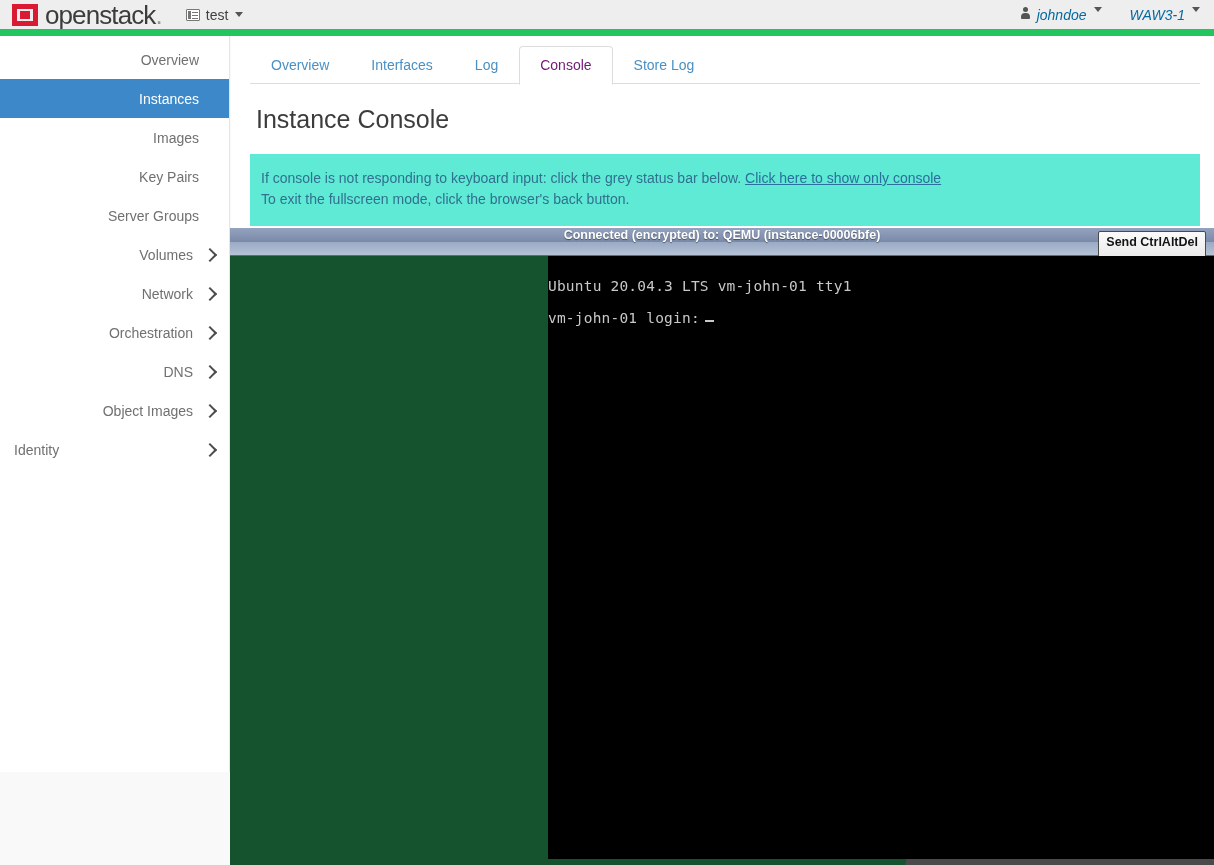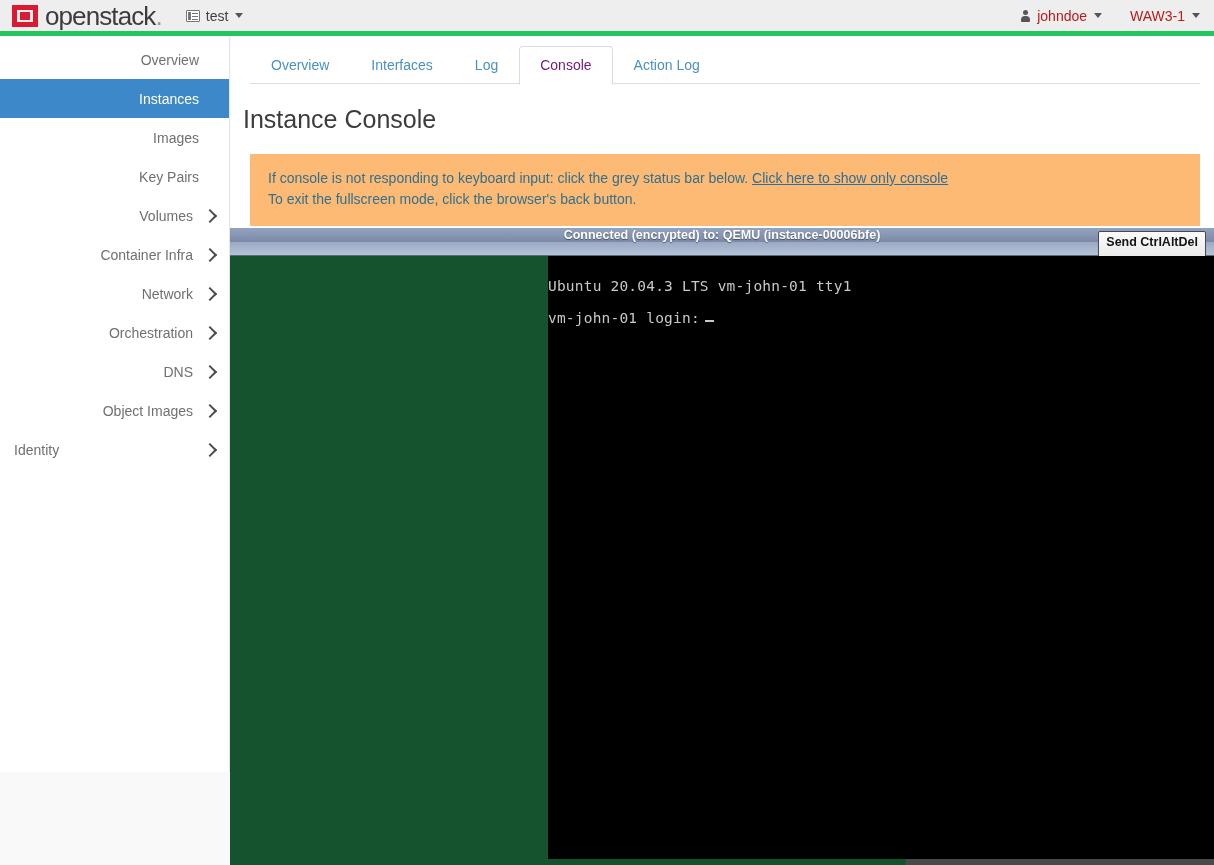--- a/index.html
+++ b/index.html
@@ -11,21 +11,21 @@
     background: #f9f9f9;
     font-family: "Liberation Sans", sans-serif;
     -webkit-font-smoothing: antialiased;
   }
 
   
   .navbar {
     position: absolute; top: 0; left: 0;
     width: 1214px; height: 36px;
     background: #eeeeee;
-    border-bottom: 5px solid #22c55e;
+    border-bottom: 7px solid #22c55e;
     display: flex; align-items: center;
   }
   .brand {
     display: flex; align-items: center;
     margin-left: 12px;
     height: 36px;
   }
   .brand-mark {
     width: 26px; height: 22px;
     position: relative;
@@ -81,23 +81,24 @@
     border-left: 4px solid transparent;
     border-right: 4px solid transparent;
     border-top: 5px solid #555;
     margin-left: 7px;
   }
   .nav-right {
     margin-left: auto; display: flex; align-items: center;
     margin-right: 14px;
   }
   .nav-right > div {
-    display: flex; align-items: center;
-    color: #b91c1c; font-size: 14px; cursor: pointer;
+    display: flex; 
+    color: #0369a1; font-size: 14px; cursor: pointer;
     margin-left: 28px;
+    font-style: italic;
   }
   .user-icon {
     width: 9px; height: 12px;
     margin-right: 7px;
     position: relative;
   }
   .user-icon::before {
     content: ""; position: absolute; left: 2px; top: 0;
     width: 5px; height: 5px; border-radius: 50%; background: #555;
   }
@@ -178,29 +179,29 @@
   .tab.active {
     color: #701a75;
     background: #ffffff;
     border-color: #dddddd;
     border-bottom-color: #ffffff;
   }
 
   .page-title {
     font-size: 25px; color: #3c3c3c;
     font-weight: 400;
-    margin: 20px 0 0 12px;
+    margin: 20px 0 0 25px;
     line-height: 30px;
   }
 
   .alert {
     margin: 20px 14px 8px 19px;
-    background: #fdba74;
+    background: #5eead4;
     color: #31708f;
-    padding: 14px 16px 16px 18px;
+    padding: 14px 16px 16px 11px;
     font-size: 14px;
     line-height: 21px;
   }
   .alert a {
     color: #2b6f9c;
     text-decoration: underline;
     cursor: pointer;
   }
 
   
@@ -321,26 +322,25 @@
       </div>
       <div class="nav-item active indent-1">
         <span class="label">Instances</span>
       </div>
       <div class="nav-item indent-1">
         <span class="label">Images</span>
       </div>
       <div class="nav-item indent-1">
         <span class="label">Key Pairs</span>
       </div>
+      <div class="nav-item indent-1">
+        <span class="label">Server Groups</span>
+      </div>
       <div class="nav-item">
         <span class="label">Volumes</span>
-        <span class="chev"></span>
-      </div>
-      <div class="nav-item">
-        <span class="label">Container Infra</span>
         <span class="chev"></span>
       </div>
       <div class="nav-item">
         <span class="label">Network</span>
         <span class="chev"></span>
       </div>
       <div class="nav-item">
         <span class="label">Orchestration</span>
         <span class="chev"></span>
       </div>
@@ -359,21 +359,21 @@
     </div>
 </div>
 
 <div class="content">
 
   <div class="tabs" id="tab-bar">
       <div class="tab">Overview</div>
       <div class="tab">Interfaces</div>
       <div class="tab">Log</div>
       <div class="tab active">Console</div>
-      <div class="tab">Action Log</div>
+      <div class="tab">Store Log</div>
     </div>
 
   <h1 class="page-title">Instance Console</h1>
 
   <div class="alert">
     <div><span>If console is not responding to keyboard input: click the grey status bar below. </span><a href="#">Click here to show only console</a></div>
     <div>To exit the fullscreen mode, click the browser's back button.</div>
   </div>
 
   <div class="vnc-wrap">

